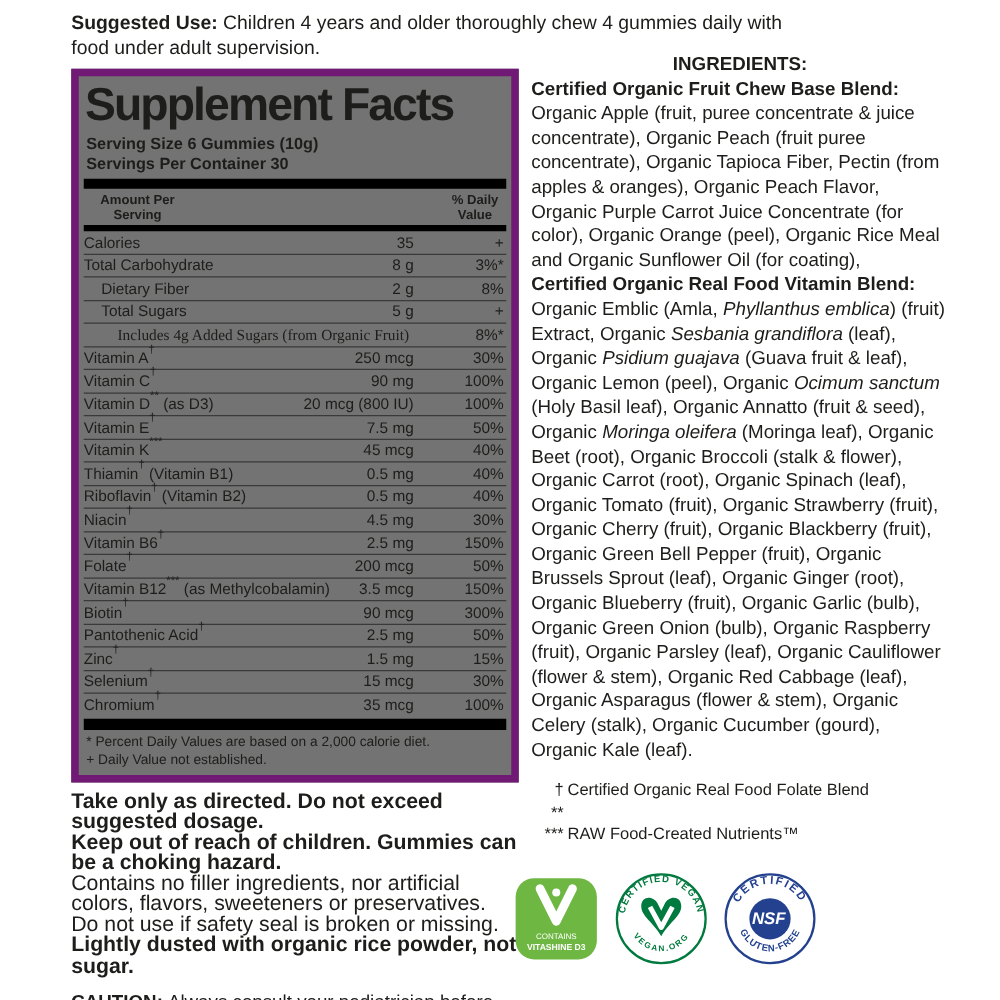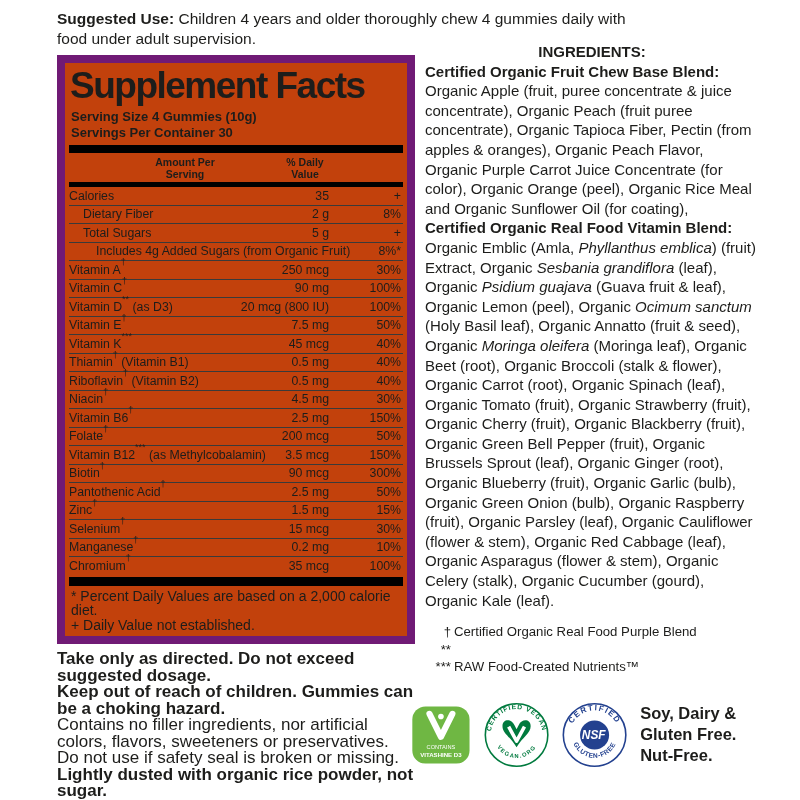--- a/index.html
+++ b/index.html
@@ -3,38 +3,38 @@
 <meta charset="utf-8">
 <style>
   html,body{margin:0;padding:0;background:#fff;width:800px;height:800px;overflow:hidden;
     font-family:"Liberation Sans","DejaVu Sans",sans-serif;color:#1d1d1b;}
   .page{position:relative;width:692px;height:800px;}
   .suggested{padding:9px 60px 4px 57px;font-size:15.5px;line-height:20px;max-width:680px;}
   .b{font-weight:bold;}
   .cols{display:grid;grid-template-columns:358px 334px;column-gap:10px;margin-left:57px;margin-top:2px;}
 
   
-  .sf-panel{border:8px solid #701a75;padding:0 4px 0 4px;background:#c2410c;}
+  .sf-panel{border:6px solid #701a75;padding:0 4px 0 4px;background:#737373;}
   .sf-title{font-size:37px;font-weight:bold;letter-spacing:-1.5px;line-height:41px;padding:2px 0 3px 1px;white-space:nowrap;}
   .serving{font-size:13px;font-weight:bold;line-height:16px;padding-left:2px;}
   .bar{background:#000;}
   .bar-8{height:8px;margin-top:4px;}
   .bar-5{height:5px;}
   .bar-9{height:9px;margin-top:2px;}
-  .facts-header{display:flex;justify-content:center;align-items:flex-end;padding:3px 0 2px 0;}
+  .facts-header{display:flex;justify-content:space-between;align-items:flex-end;padding:3px 0 2px 0;}
   .hdr-amt{width:86px;margin-right:52px;text-align:center;font-weight:bold;font-size:10.5px;line-height:12px;}
   .hdr-dv{width:50px;text-align:center;font-weight:bold;font-size:10.5px;line-height:12px;}
   .frow{position:relative;border-top:1px solid #3a3a3a;padding:1.5px 0;font-size:12.3px;line-height:14.5px;}
   .frow:first-child{border-top:none;}
   .fname sup{font-size:9px;line-height:0;position:relative;top:-3px;}
   .famt{position:absolute;right:74px;bottom:1.5px;white-space:nowrap;margin-top:32px;}
   .fdv{position:absolute;right:2px;bottom:1.5px;white-space:nowrap;}
   .indent-1 .fname{padding-left:14px;display:inline-block;}
-  .indent-2 .fname{padding-left:27px;display:inline-block;}
-  .sf-foot{font-size:14px;line-height:14.5px;padding:3px 2px 4px 2px;}
+  .indent-2 .fname{padding-left:27px;display:inline-block;font-family:Liberation Serif, serif;}
+  .sf-foot{font-size:11px;line-height:14.5px;padding:3px 2px 4px 2px;}
 
   
   .directions{margin-top:7px;font-size:17px;line-height:16.5px;}
   .caution{margin-top:11px;font-size:15px;line-height:19px;max-width:340px;}
   .caution .b{margin-right:4px;}
 
   
   .rightcol{margin-top:-13px;}
   .ing-heading{font-weight:bold;font-size:15px;line-height:19.6px;text-align:center;}
   .ing-title{font-weight:bold;font-size:15px;line-height:19.6px;}
@@ -57,49 +57,49 @@
   <div class="suggested">
     <span class="b">Suggested Use:</span>
     <span>Children 4 years and older thoroughly chew 4 gummies daily with food under adult supervision.</span>
   </div>
 
   <div class="cols">
 
     <div class="leftcol">
       <div class="sf-panel">
         <div class="sf-title">Supplement Facts</div>
-        <div class="serving">Serving Size 4 Gummies (10g)</div>
+        <div class="serving">Serving Size 6 Gummies (10g)</div>
         <div class="serving">Servings Per Container 30</div>
         <div class="bar bar-8"></div>
         <div class="facts-header">
           <div class="hdr-amt">Amount Per Serving</div>
           <div class="hdr-dv">% Daily Value</div>
         </div>
         <div class="bar bar-5"></div>
         <div class="facts-rows">
             <div class="frow indent-0"><span class="fname">Calories</span><span class="famt">35</span><span class="fdv">+</span></div>
+            <div class="frow indent-0"><span class="fname">Total Carbohydrate</span><span class="famt">8 g</span><span class="fdv">3%*</span></div>
             <div class="frow indent-1"><span class="fname">Dietary Fiber</span><span class="famt">2 g</span><span class="fdv">8%</span></div>
             <div class="frow indent-1"><span class="fname">Total Sugars</span><span class="famt">5 g</span><span class="fdv">+</span></div>
             <div class="frow indent-2"><span class="fname">Includes 4g Added Sugars (from Organic Fruit)</span><span class="fdv">8%*</span></div>
             <div class="frow indent-0"><span class="fname">Vitamin A<sup>†</sup></span><span class="famt">250 mcg</span><span class="fdv">30%</span></div>
             <div class="frow indent-0"><span class="fname">Vitamin C<sup>†</sup></span><span class="famt">90 mg</span><span class="fdv">100%</span></div>
             <div class="frow indent-0"><span class="fname">Vitamin D<sup>**</sup> (as D3)</span><span class="famt">20 mcg (800 IU)</span><span class="fdv">100%</span></div>
             <div class="frow indent-0"><span class="fname">Vitamin E<sup>†</sup></span><span class="famt">7.5 mg</span><span class="fdv">50%</span></div>
             <div class="frow indent-0"><span class="fname">Vitamin K<sup>***</sup></span><span class="famt">45 mcg</span><span class="fdv">40%</span></div>
             <div class="frow indent-0"><span class="fname">Thiamin<sup>†</sup> (Vitamin B1)</span><span class="famt">0.5 mg</span><span class="fdv">40%</span></div>
             <div class="frow indent-0"><span class="fname">Riboflavin<sup>†</sup> (Vitamin B2)</span><span class="famt">0.5 mg</span><span class="fdv">40%</span></div>
             <div class="frow indent-0"><span class="fname">Niacin<sup>†</sup></span><span class="famt">4.5 mg</span><span class="fdv">30%</span></div>
             <div class="frow indent-0"><span class="fname">Vitamin B6<sup>†</sup></span><span class="famt">2.5 mg</span><span class="fdv">150%</span></div>
             <div class="frow indent-0"><span class="fname">Folate<sup>†</sup></span><span class="famt">200 mcg</span><span class="fdv">50%</span></div>
             <div class="frow indent-0"><span class="fname">Vitamin B12<sup>***</sup> (as Methylcobalamin)</span><span class="famt">3.5 mcg</span><span class="fdv">150%</span></div>
             <div class="frow indent-0"><span class="fname">Biotin<sup>†</sup></span><span class="famt">90 mcg</span><span class="fdv">300%</span></div>
             <div class="frow indent-0"><span class="fname">Pantothenic Acid<sup>†</sup></span><span class="famt">2.5 mg</span><span class="fdv">50%</span></div>
             <div class="frow indent-0"><span class="fname">Zinc<sup>†</sup></span><span class="famt">1.5 mg</span><span class="fdv">15%</span></div>
             <div class="frow indent-0"><span class="fname">Selenium<sup>†</sup></span><span class="famt">15 mcg</span><span class="fdv">30%</span></div>
-            <div class="frow indent-0"><span class="fname">Manganese<sup>†</sup></span><span class="famt">0.2 mg</span><span class="fdv">10%</span></div>
             <div class="frow indent-0"><span class="fname">Chromium<sup>†</sup></span><span class="famt">35 mcg</span><span class="fdv">100%</span></div>
           </div>
         <div class="bar bar-9"></div>
         <div class="sf-foot">
           <div>* Percent Daily Values are based on a 2,000 calorie diet.</div>
           <div>+ Daily Value not established.</div>
         </div>
       </div>
 
       <div class="directions">
@@ -120,21 +120,21 @@
       <div>
           <div class="ing-title">Certified Organic Fruit Chew Base Blend:</div>
           <div class="ing-text"><span>Organic Apple (fruit, puree concentrate &amp; juice concentrate), Organic Peach (fruit puree concentrate), Organic Tapioca Fiber, Pectin (from apples &amp; oranges), Organic Peach Flavor, Organic Purple Carrot Juice Concentrate (for color), Organic Orange (peel), Organic Rice Meal and Organic Sunflower Oil (for coating),</span></div>
           <div class="ing-title">Certified Organic Real Food Vitamin Blend:</div>
           <div class="ing-text"><span>Organic Emblic (Amla, </span><span class="it">Phyllanthus emblica</span><span>) (fruit) Extract, Organic </span><span class="it">Sesbania grandiflora</span><span> (leaf), Organic </span><span class="it">Psidium guajava</span><span> (Guava fruit &amp; leaf), Organic Lemon (peel), Organic </span><span class="it">Ocimum sanctum</span><span> (Holy Basil leaf), Organic Annatto (fruit &amp; seed), Organic </span><span class="it">Moringa oleifera</span><span> (Moringa leaf), Organic Beet (root), Organic Broccoli (stalk &amp; flower), Organic Carrot (root), Organic Spinach (leaf), Organic Tomato (fruit), Organic Strawberry (fruit), Organic Cherry (fruit), Organic Blackberry (fruit), Organic Green Bell Pepper (fruit), Organic Brussels Sprout (leaf), Organic Ginger (root), Organic Blueberry (fruit), Organic Garlic (bulb), Organic Green Onion (bulb), Organic Raspberry (fruit), Organic Parsley (leaf), Organic Cauliflower (flower &amp; stem), Organic Red Cabbage (leaf), Organic Asparagus (flower &amp; stem), Organic Celery (stalk), Organic Cucumber (gourd), Organic Kale (leaf).</span></div>
         </div>
 
       <div class="rfoot">
           <div class="rfoot-line">
             <span class="rfoot-mark">†</span>
-            <span>Certified Organic Real Food Purple Blend</span>
+            <span>Certified Organic Real Food Folate Blend</span>
           </div>
           <div class="rfoot-line">
             <span class="rfoot-mark">**</span>
           </div>
           <div class="rfoot-line">
             <span class="rfoot-mark">***</span>
             <span>RAW Food-Created Nutrients™</span>
           </div>
         </div>
 
@@ -168,17 +168,16 @@
           <text font-size="9" font-weight="bold" fill="#23418f" letter-spacing="1.6">
             <textPath href="#nsf-top" startOffset="50%" text-anchor="middle">CERTIFIED</textPath>
           </text>
           <text font-size="7.6" font-weight="bold" fill="#23418f" letter-spacing="0.6">
             <textPath href="#nsf-bot" startOffset="50%" text-anchor="middle">GLUTEN-FREE</textPath>
           </text>
           <circle cx="37" cy="37" r="16.5" fill="#23418f"></circle>
           <text x="36" y="41.5" font-size="13.5" font-weight="bold" font-style="italic" fill="#ffffff" text-anchor="middle">NSF</text>
         </svg>
 
-        <div class="allergen">Soy, Dairy &amp; Gluten Free. Nut-Free.</div>
       </div>
     </div>
   </div>
 </div>
 
 </body></html>

